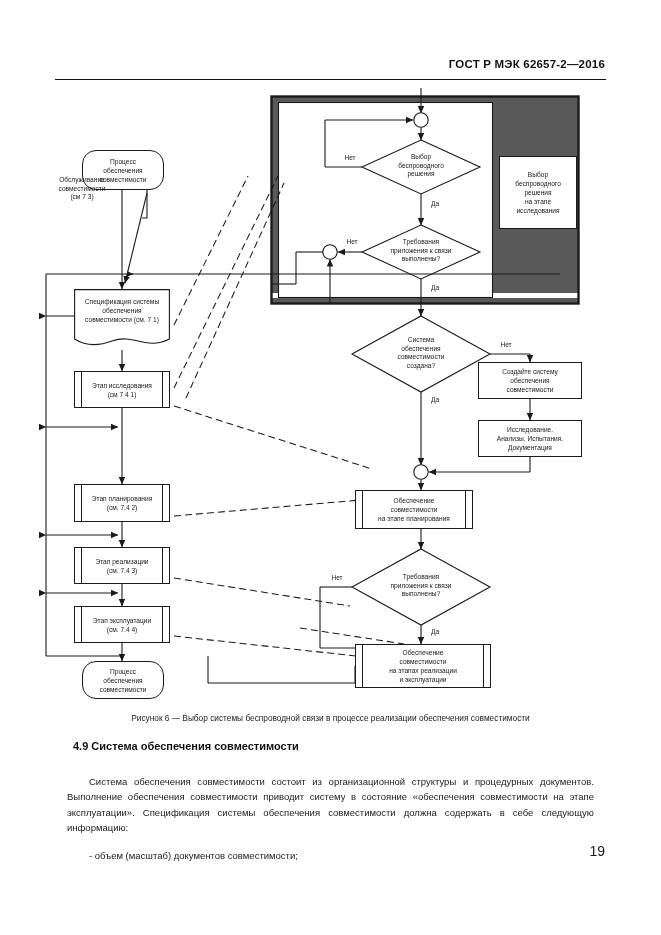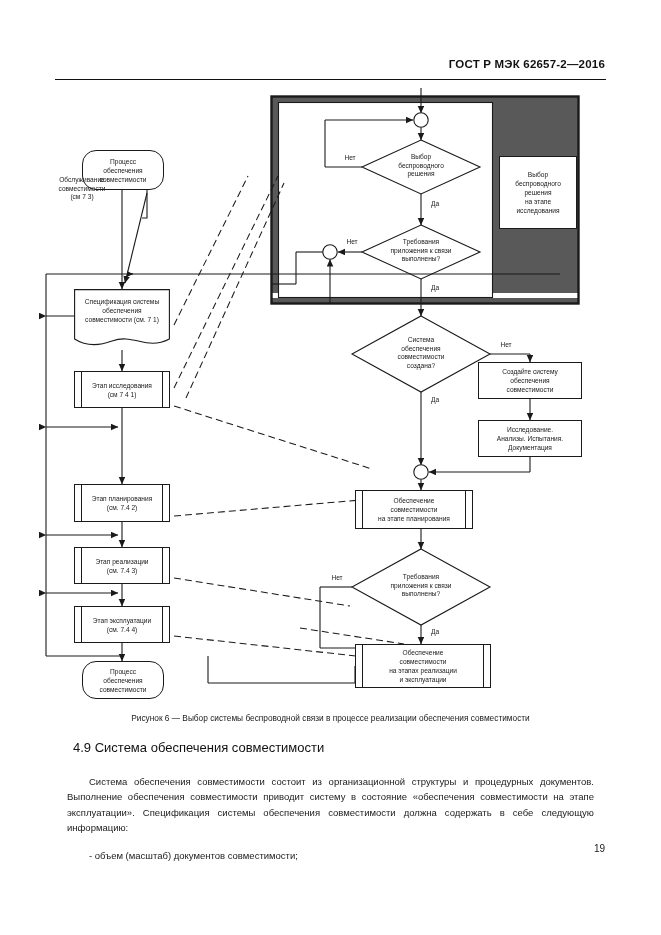--- a/index.html
+++ b/index.html
@@ -33,26 +33,26 @@
 
   
   .shade{position:absolute;background:#595959;}
   .shade-inner{position:absolute;background:#fff;}
 
   
   .docshape{position:absolute;}
 
   
   .caption{position:absolute;left:0;right:0;top:713px;text-align:center;font-size:8.3px;color:#1a1a1a;}
-  .h2{position:absolute;left:73px;top:740px;font-size:13px;font-weight:normal;color:#111;}
+  .h2{position:absolute;left:73px;top:740px;font-size:11px;font-weight:bold;color:#111;}
   .para{position:absolute;left:55px;top:762px;width:551px;font-size:9.5px;line-height:15.4px;
         text-align:justify;color:#1a1a1a;}
   .para p{margin:12px;}
   .para p.ind{text-indent:22px;}
-  .pageno{position:absolute;right:56px;top:843px;font-size:10px;color:#1a1a1a;}
+  .pageno{position:absolute;right:56px;top:843px;font-size:14px;color:#1a1a1a;}
 </style>
 </head>
 <body>
 
 <div class="page">
 
   <div class="hdr">ГОСТ Р МЭК 62657-2—2016</div>
   <div class="hdr-rule"></div>
 
   <div class="fig">

